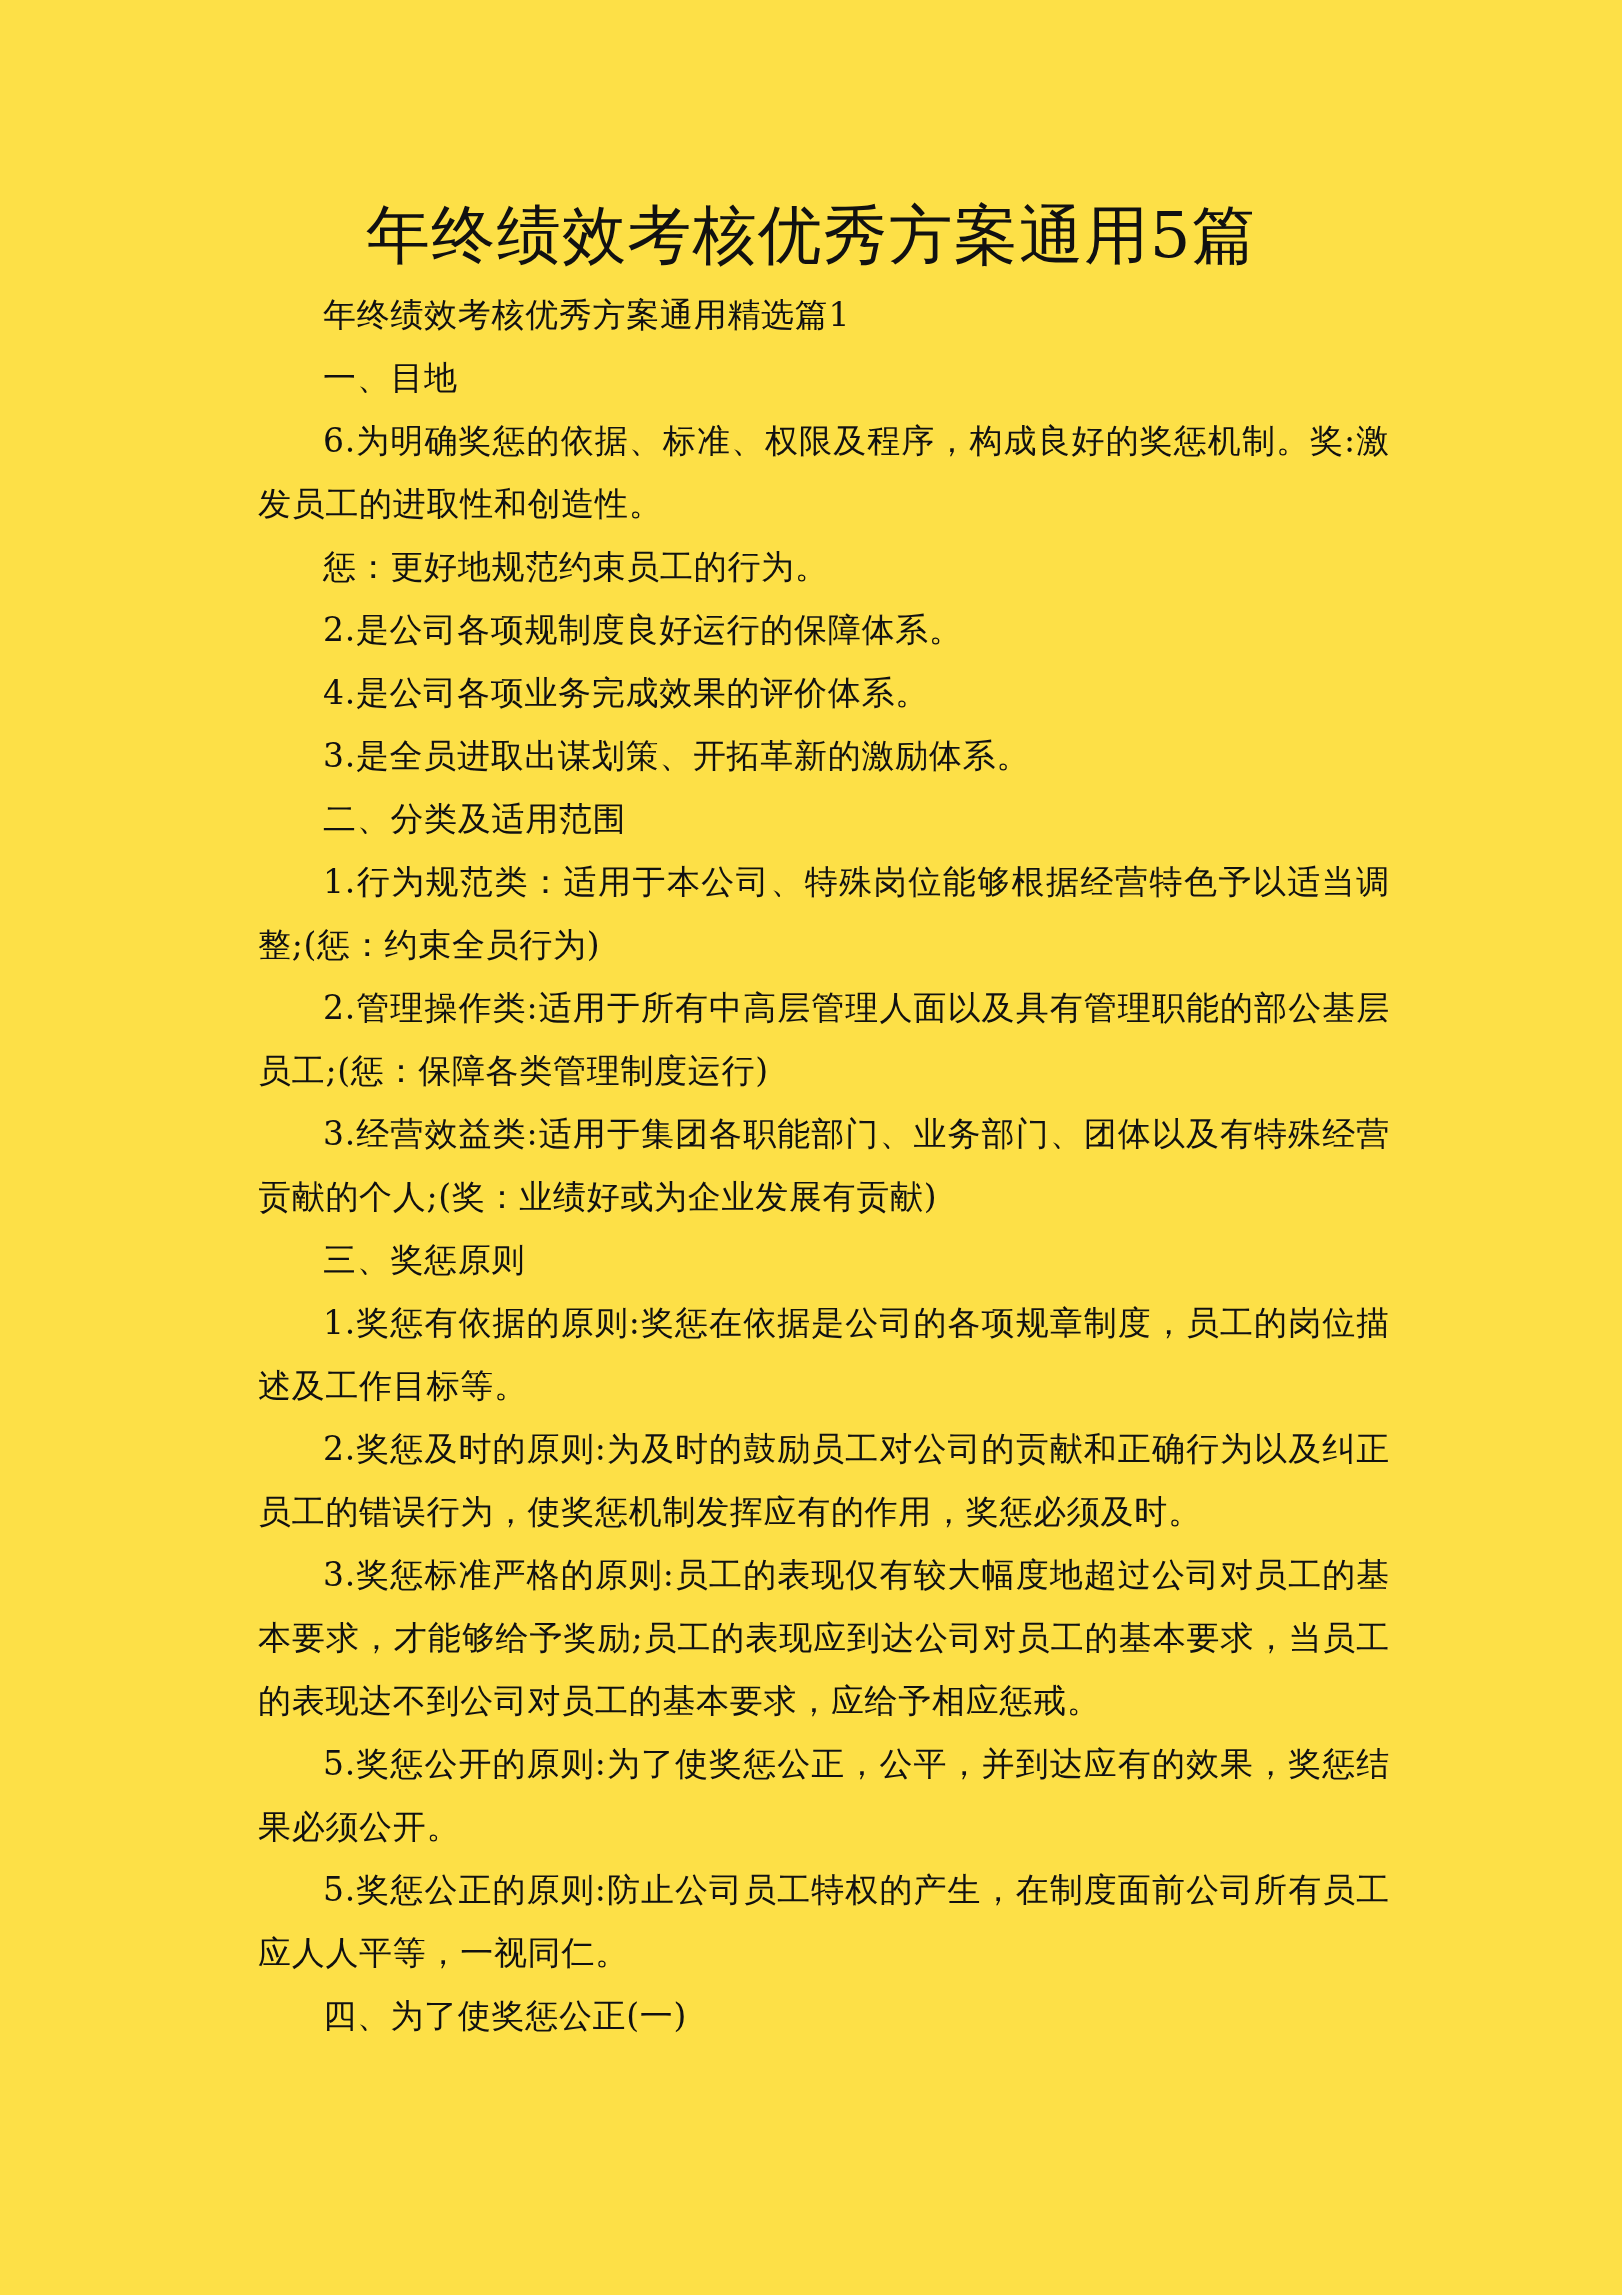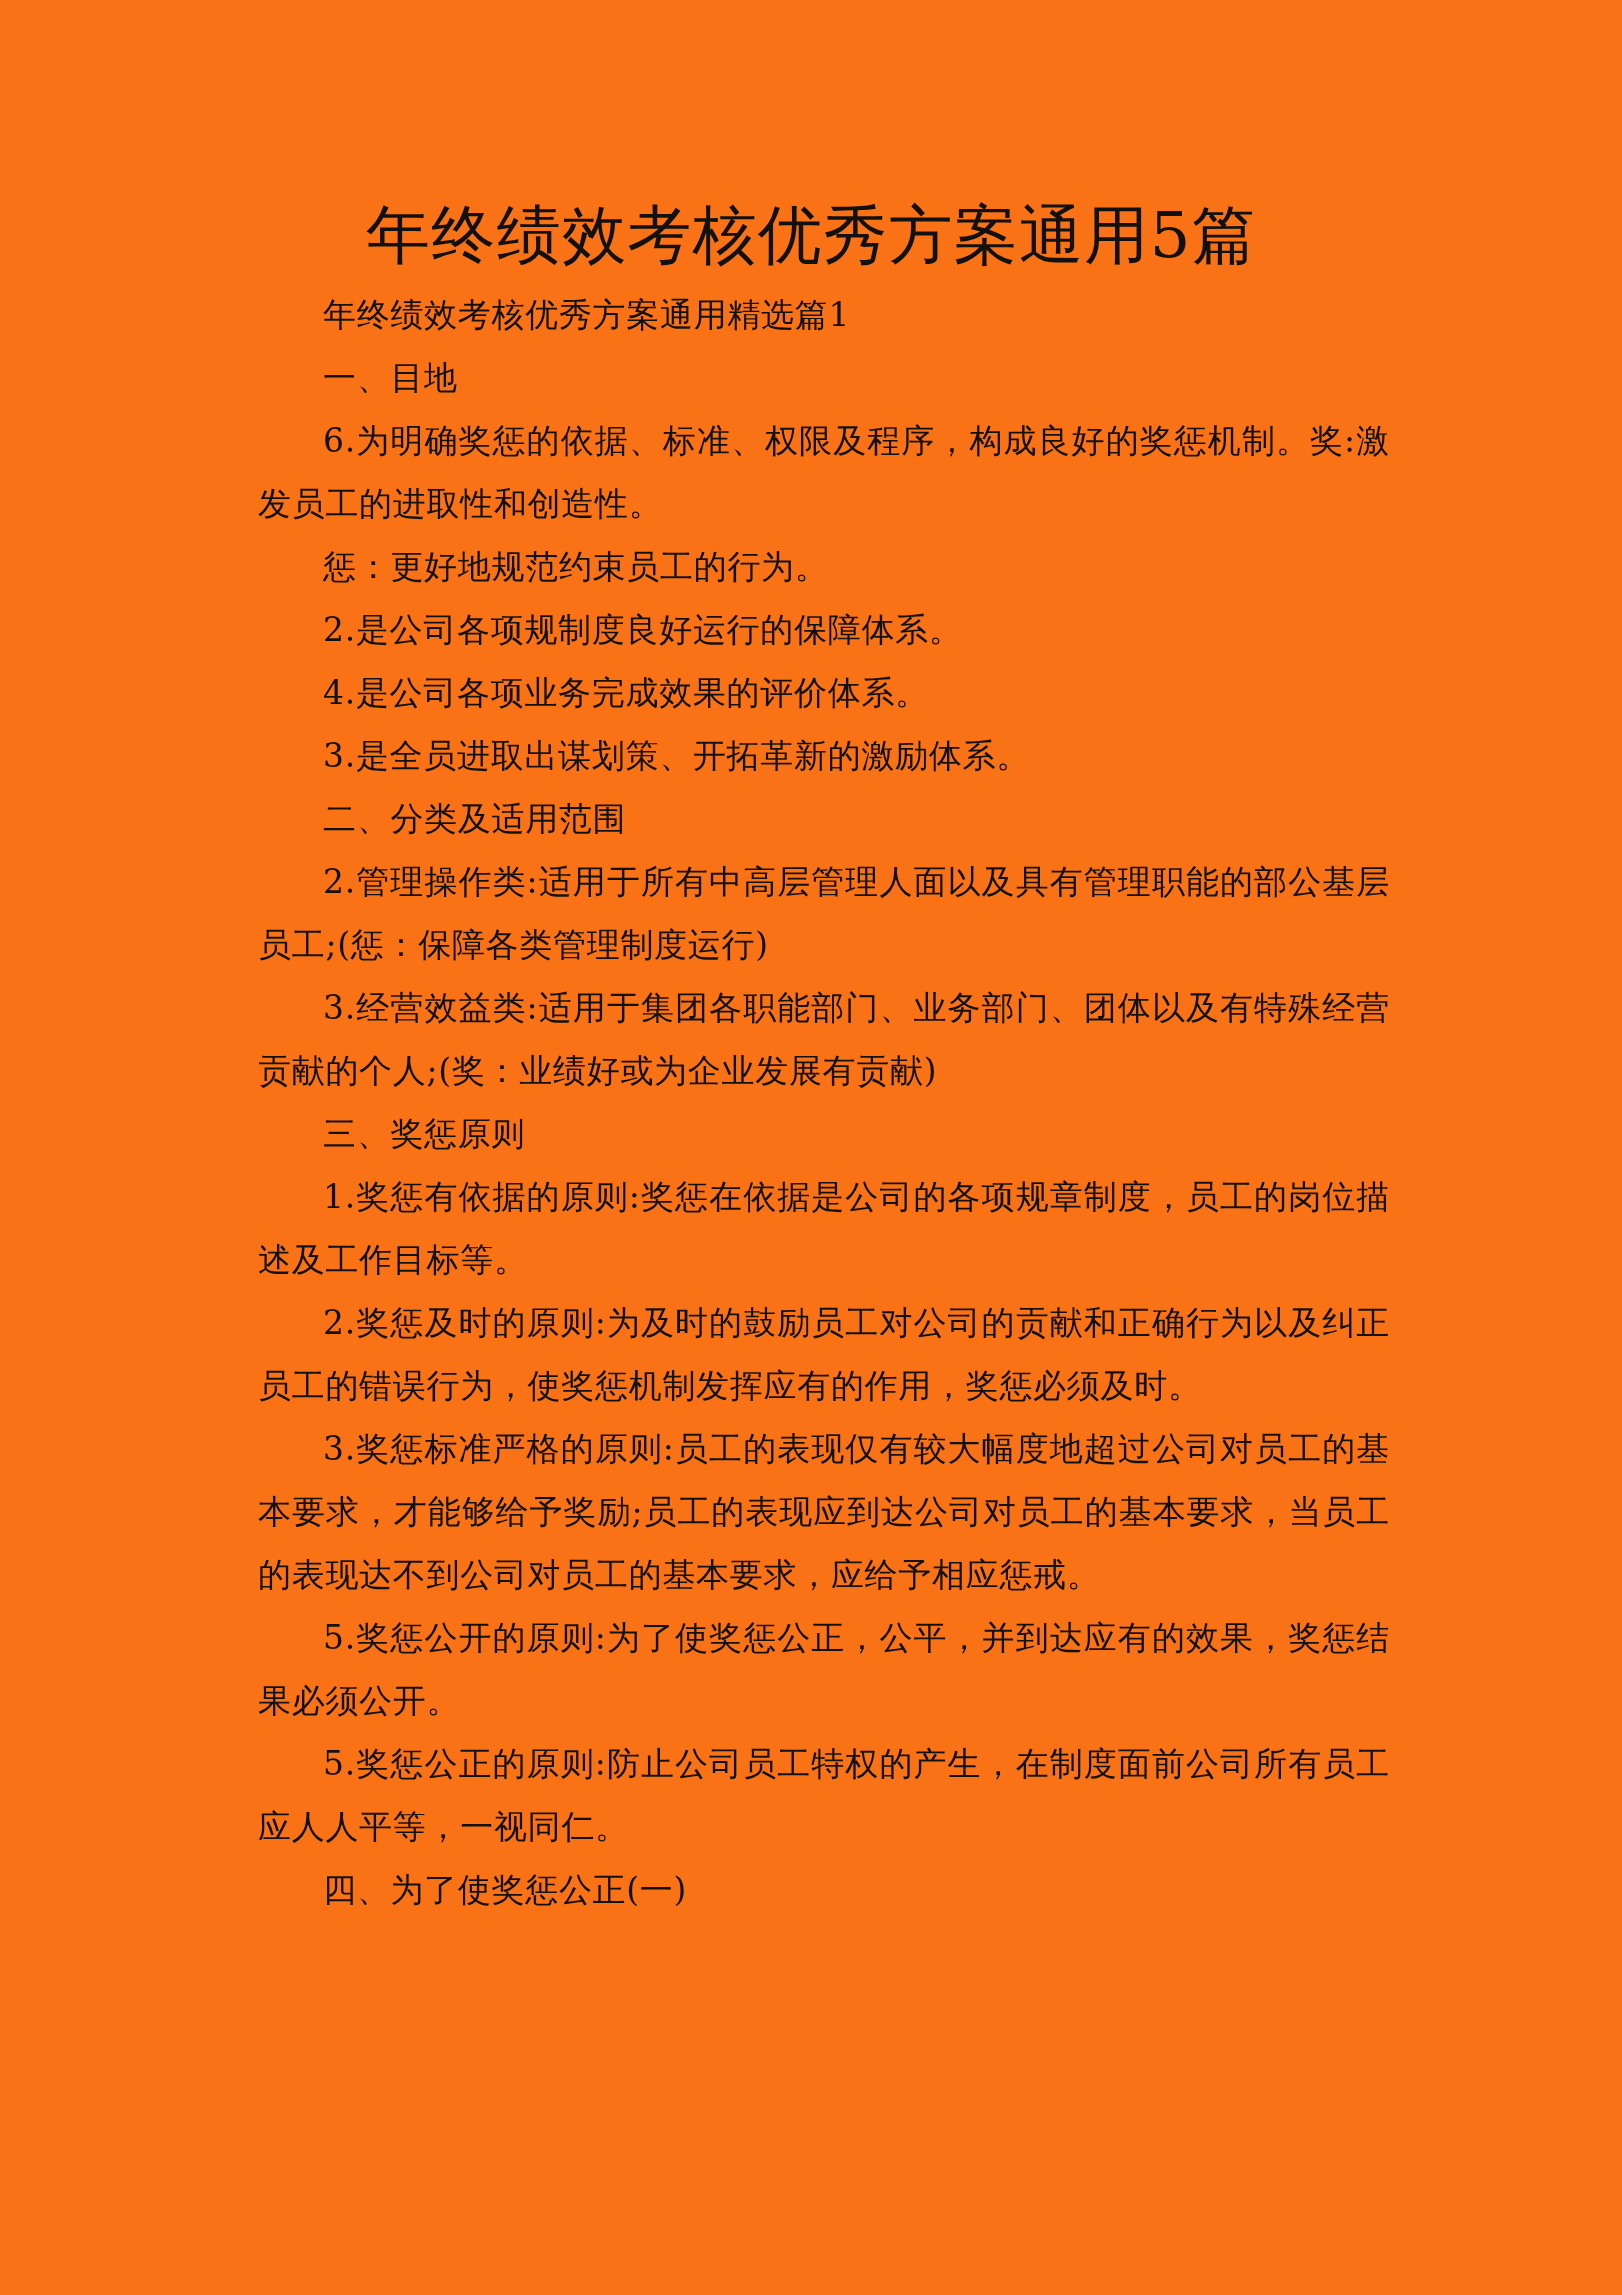--- a/index.html
+++ b/index.html
@@ -14,21 +14,21 @@
       overflow: hidden;
       font-family: "DejaVu Serif", "Liberation Serif", serif;
       color: #111111;
     }
     .page {
       position: absolute;
       left: 0;
       top: 0;
       width: 1623px;
       height: 2295px;
-      background: #f97316;
+      background: #fde047;
     }
     .title {
       position: absolute;
       left: 0;
       top: 196px;
       width: 1623px;
       text-align: center;
       font-size: 64px;
       line-height: 79px;
       letter-spacing: 1.3px;
@@ -60,20 +60,21 @@
 
   <div class="body">
     <p class="para">年终绩效考核优秀方案通用精选篇1</p>
     <p class="para">一、目地</p>
     <p class="para">6.为明确奖惩的依据、标准、权限及程序，构成良好的奖惩机制。奖:激发员工的进取性和创造性。</p>
     <p class="para">惩：更好地规范约束员工的行为。</p>
     <p class="para">2.是公司各项规制度良好运行的保障体系。</p>
     <p class="para">4.是公司各项业务完成效果的评价体系。</p>
     <p class="para">3.是全员进取出谋划策、开拓革新的激励体系。</p>
     <p class="para">二、分类及适用范围</p>
+    <p class="para">1.行为规范类：适用于本公司、特殊岗位能够根据经营特色予以适当调整;(惩：约束全员行为)</p>
     <p class="para">2.管理操作类:适用于所有中高层管理人面以及具有管理职能的部公基层员工;(惩：保障各类管理制度运行)</p>
     <p class="para">3.经营效益类:适用于集团各职能部门、业务部门、团体以及有特殊经营贡献的个人;(奖：业绩好或为企业发展有贡献)</p>
     <p class="para">三、奖惩原则</p>
     <p class="para">1.奖惩有依据的原则:奖惩在依据是公司的各项规章制度，员工的岗位描述及工作目标等。</p>
     <p class="para">2.奖惩及时的原则:为及时的鼓励员工对公司的贡献和正确行为以及纠正员工的错误行为，使奖惩机制发挥应有的作用，奖惩必须及时。</p>
     <p class="para">3.奖惩标准严格的原则:员工的表现仅有较大幅度地超过公司对员工的基本要求，才能够给予奖励;员工的表现应到达公司对员工的基本要求，当员工的表现达不到公司对员工的基本要求，应给予相应惩戒。</p>
     <p class="para">5.奖惩公开的原则:为了使奖惩公正，公平，并到达应有的效果，奖惩结果必须公开。</p>
     <p class="para">5.奖惩公正的原则:防止公司员工特权的产生，在制度面前公司所有员工应人人平等，一视同仁。</p>
     <p class="para">四、为了使奖惩公正(一)</p>
   </div>

